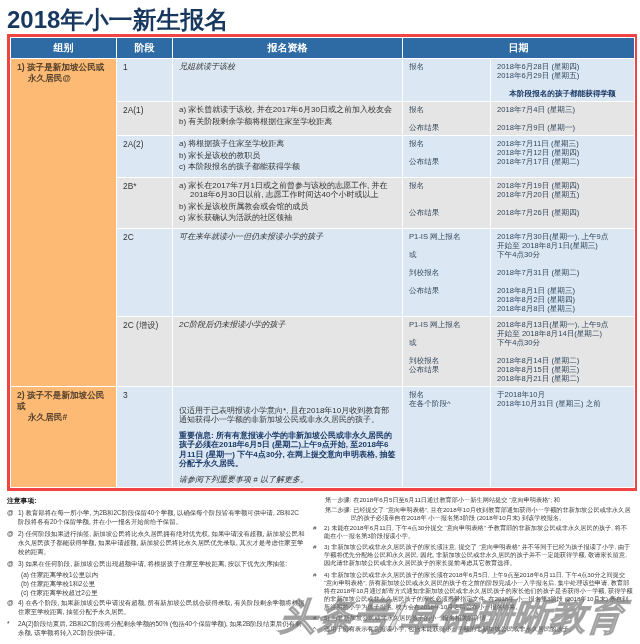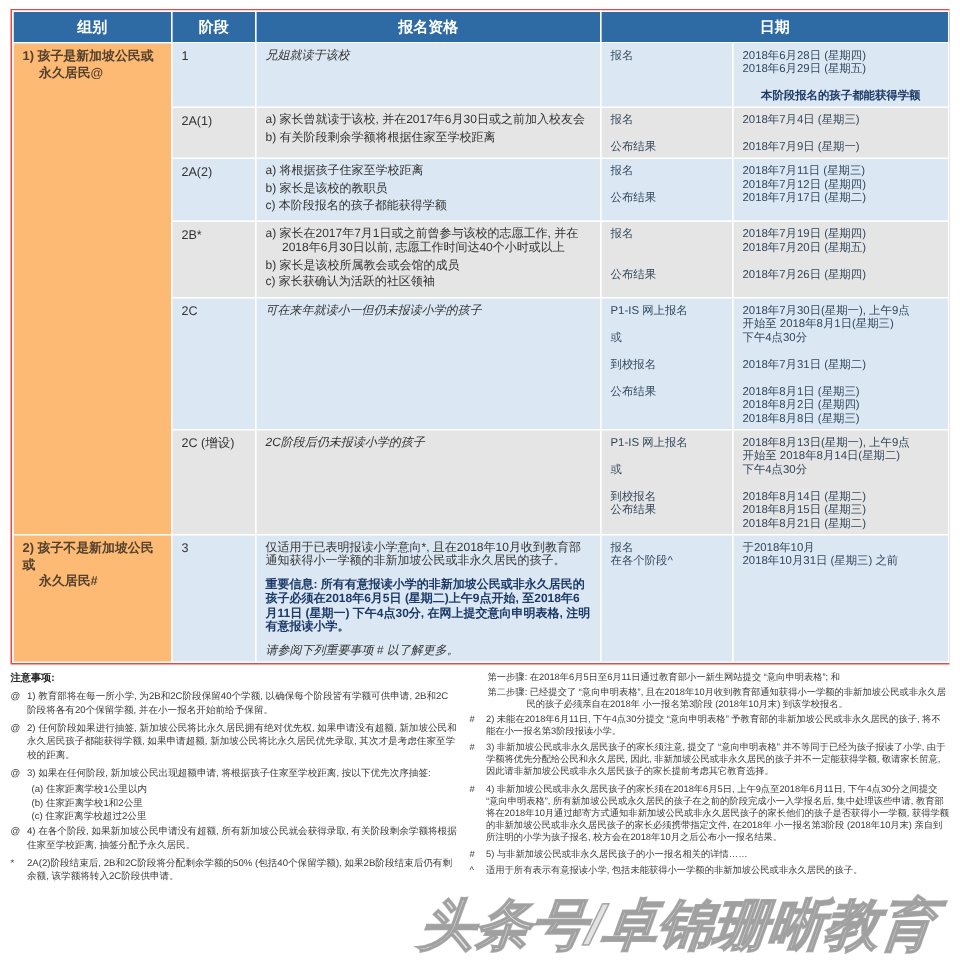--- a/index.html
+++ b/index.html
@@ -4,40 +4,40 @@
 <style>
   html,body{margin:0;padding:0;}
   body{
     width:640px;height:644px;overflow:hidden;background:#ffffff;
     font-family:"Liberation Sans","DejaVu Sans",sans-serif;
     position:relative;
   }
   .page{padding:6px 7px 0 7px;}
   .title{font-size:24px;font-weight:bold;color:#17375e;line-height:28px;}
   .subtitle{font-size:12.5px;color:#161616;margin-top:3px;margin-bottom:6px;}
-  .tbl-wrap{border:1px solid #ef4444;width:624px;}
+  .tbl-wrap{border:3px solid #ef4444;width:624px;}
   table{border-collapse:collapse;width:624px;table-layout:fixed;}
   th{
     background:#2e6ba5;color:#ffffff;font-size:10px;font-weight:bold;
     padding:3px 2px;border:1px solid #ffffff;text-align:center;
   }
   td{
     vertical-align:top;padding:3px 6px;font-size:8px;color:#333333;
     border:1px solid #ffffff;
   }
   .group-cell{background:#fdba74;color:#54412e;font-size:8.6px;font-weight:bold;line-height:11px;}
   .group-cont{padding-left:11px;}
   .shade-a{background:#dbe8f4;}
   .shade-b{background:#e5e5e5;}
   .phase-cell{font-size:8.4px;}
   .line{line-height:9px;min-height:9px;white-space:nowrap;font-size:7.6px;color:#33475c;}
   .date-note{font-weight:bold;color:#1c3a68;text-align:center;}
   .q-item{padding-left:11px;text-indent:-11px;margin-bottom:2px;line-height:9.5px;}
   .q-plain{line-height:9.5px;font-style:italic;}
-  .q-lead{line-height:9.5px;margin-bottom:6px;}
+  .q-lead{line-height:9.5px;margin-bottom:6px;margin-top:16px;}
   .q-imp{color:#1c3a68;font-weight:bold;line-height:9.5px;margin-bottom:6px;}
   .notes{display:flex;gap:8px;margin-top:5px;}
   .notes-left{width:298px;flex:none;font-size:6.4px;line-height:1.42;color:#3a3a3a;}
   .notes-right{flex:1;font-size:6.2px;line-height:1.3;color:#3a3a3a;}
   .notes-heading{font-weight:bold;font-size:6.8px;margin-bottom:2px;color:#222222;}
   .note-item{display:flex;margin-bottom:3px;}
   .note-marker{width:11px;flex:none;}
   .note-body{flex:1;}
   .note-sub{padding-left:14px;line-height:1.4;}
   .note-step{margin-left:12px;margin-bottom:2px;padding-left:26px;text-indent:-26px;}
@@ -47,20 +47,21 @@
     color:rgba(128,128,128,0.22);
     -webkit-text-stroke:1px rgba(105,105,105,0.55);
     transform:skewX(-6deg);
     pointer-events:none;
   }
 </style>
 </head>
 <body>
 
 <div class="page">
+  <div class="title">2018年小一新生报名</div>
 
   <div class="tbl-wrap">
     <table>
       <colgroup>
         <col style="width:106px">
           <col style="width:56px">
           <col style="width:230px">
           <col style="width:88px">
           <col style="width:144px">
       </colgroup>
@@ -197,21 +198,21 @@
             </td>
           </tr>
           <tr>
             <td class="group-cell" rowspan="1">
               <div>2) 孩子不是新加坡公民或</div>
               <div class="group-cont">永久居民#</div>
             </td>
             <td class="shade-a phase-cell">3</td>
             <td class="shade-a">
               <div class="q-lead">仅适用于已表明报读小学意向*, 且在2018年10月收到教育部通知获得小一学额的非新加坡公民或非永久居民的孩子。</div>
-              <div class="q-imp">重要信息: 所有有意报读小学的非新加坡公民或非永久居民的孩子必须在2018年6月5日 (星期二)上午9点开始, 至2018年6 月11日 (星期一) 下午4点30分, 在网上提交意向申明表格, 注明有意报读小学。</div>
+              <div class="q-imp">重要信息: 所有有意报读小学的非新加坡公民或非永久居民的孩子必须在2018年6月5日 (星期二)上午9点开始, 至2018年6 月11日 (星期一) 下午4点30分, 在网上提交意向申明表格, 抽签分配予永久居民。</div>
               <div class="q-plain">请参阅下列重要事项 # 以了解更多。</div>
             </td>
             <td class="shade-a">
               <div class="line">报名</div>
               <div class="line">在各个阶段^</div>
             </td>
             <td class="shade-a">
               <div class="line">于2018年10月</div>
               <div class="line">2018年10月31日 (星期三) 之前</div>
             </td>

